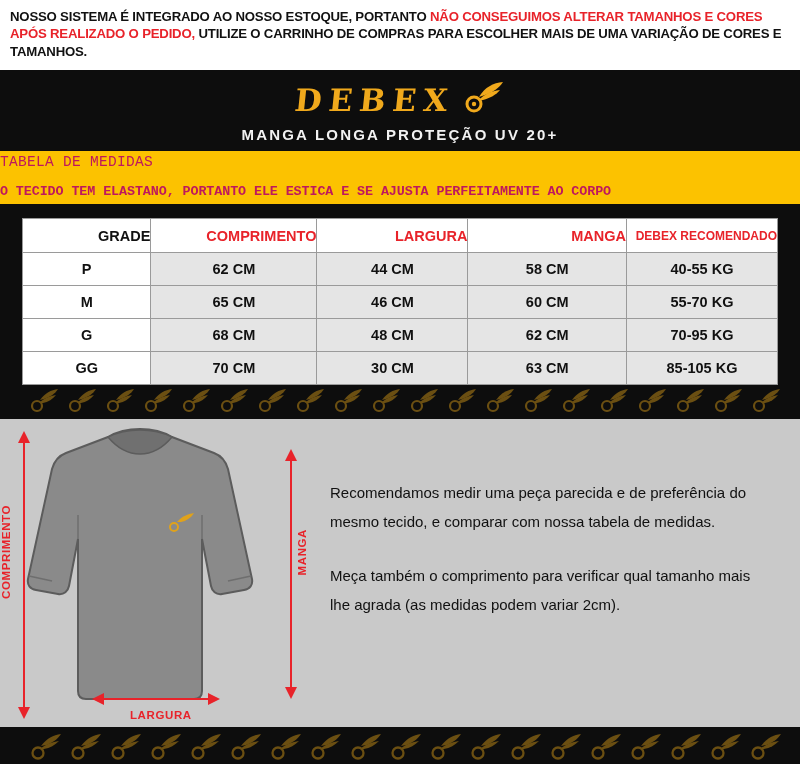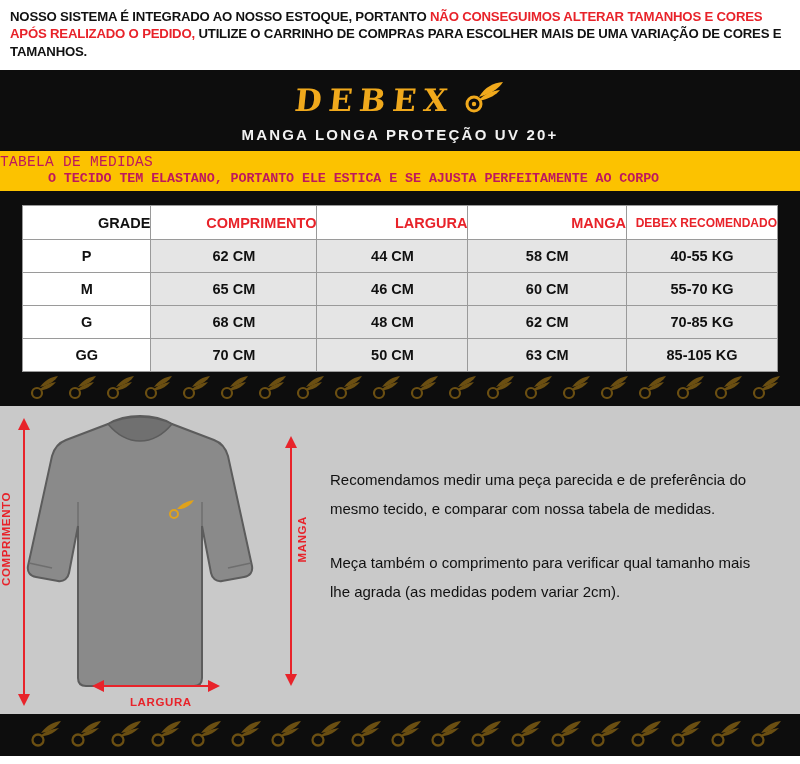--- a/index.html
+++ b/index.html
@@ -52,21 +52,21 @@
 
   
   .yellow-band {
     background: #fcc200;
     text-align: left;
     padding: 3px 0 5px 0;
     color: #be185d;
     font-family: Liberation Mono, monospace;
   }
   .yellow-band .l1 { font-size: 14.5px; font-weight: 500; letter-spacing: .3px; }
-  .yellow-band .l2 { font-size: 13.4px; font-weight: bold; letter-spacing: -0.1px; margin-top: 1px; padding-left: 48px; }
+  .yellow-band .l2 { font-size: 13.4px; font-weight: bold; letter-spacing: -0.1px; margin-top: 14px; }
 
   
   .table-section {
     background: #0d0d0d;
     padding: 14px 22px 0 22px;
   }
   table.measure {
     width: 100%;
     border-collapse: collapse;
     background: #fff;
@@ -181,26 +181,26 @@
           <td class="val">65 CM</td>
           <td class="val">46 CM</td>
           <td class="val">60 CM</td>
           <td class="val">55-70 KG</td>
         </tr>
         <tr>
           <td class="grade">G</td>
           <td class="val">68 CM</td>
           <td class="val">48 CM</td>
           <td class="val">62 CM</td>
-          <td class="val">70-85 KG</td>
+          <td class="val">70-95 KG</td>
         </tr>
         <tr>
           <td class="grade">GG</td>
           <td class="val">70 CM</td>
-          <td class="val">50 CM</td>
+          <td class="val">30 CM</td>
           <td class="val">63 CM</td>
           <td class="val">85-105 KG</td>
         </tr>
       </tbody>
     </table>
   </div>
 
   <div class="pattern">
     <svg width="760" height="26" viewBox="0 0 760 26">
       <defs>

